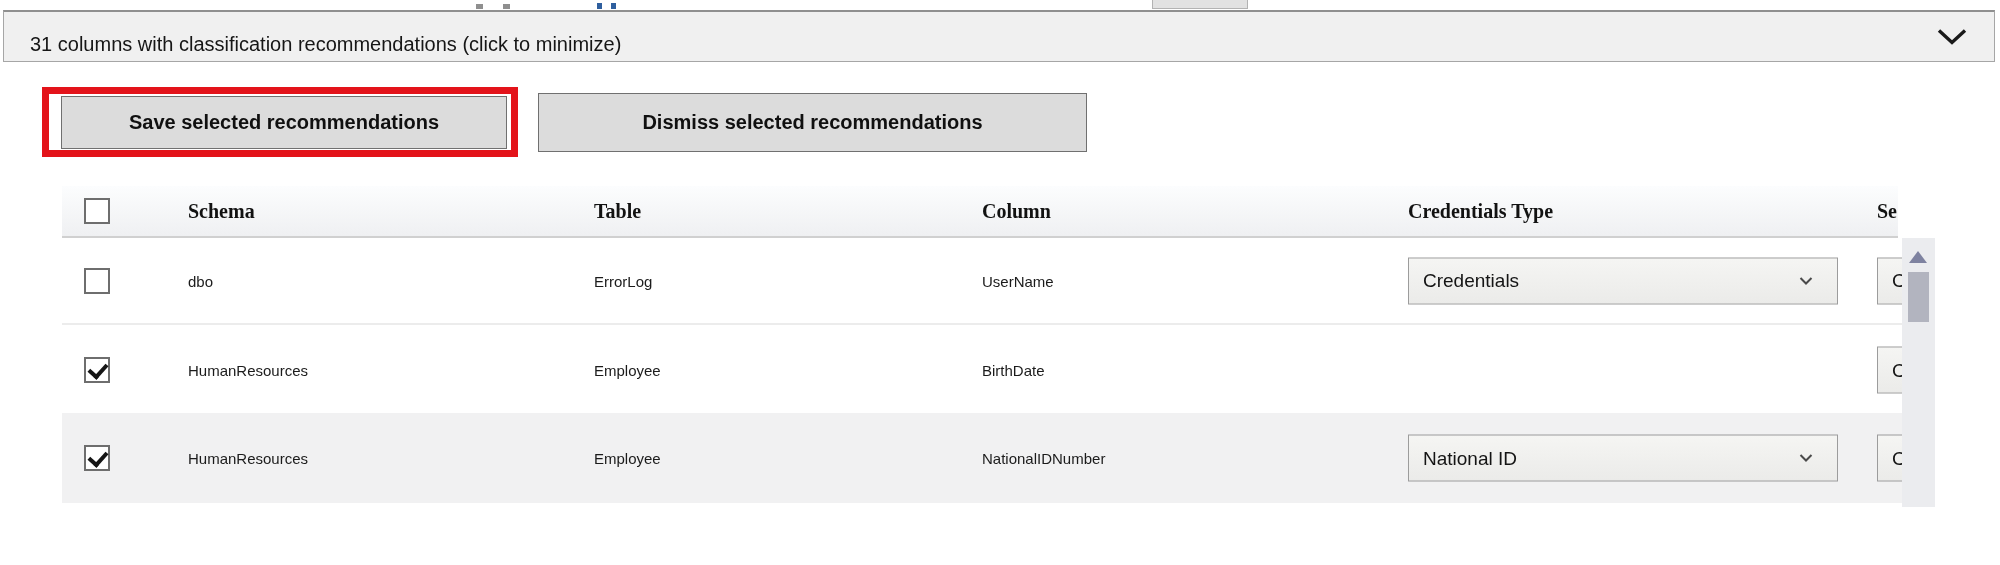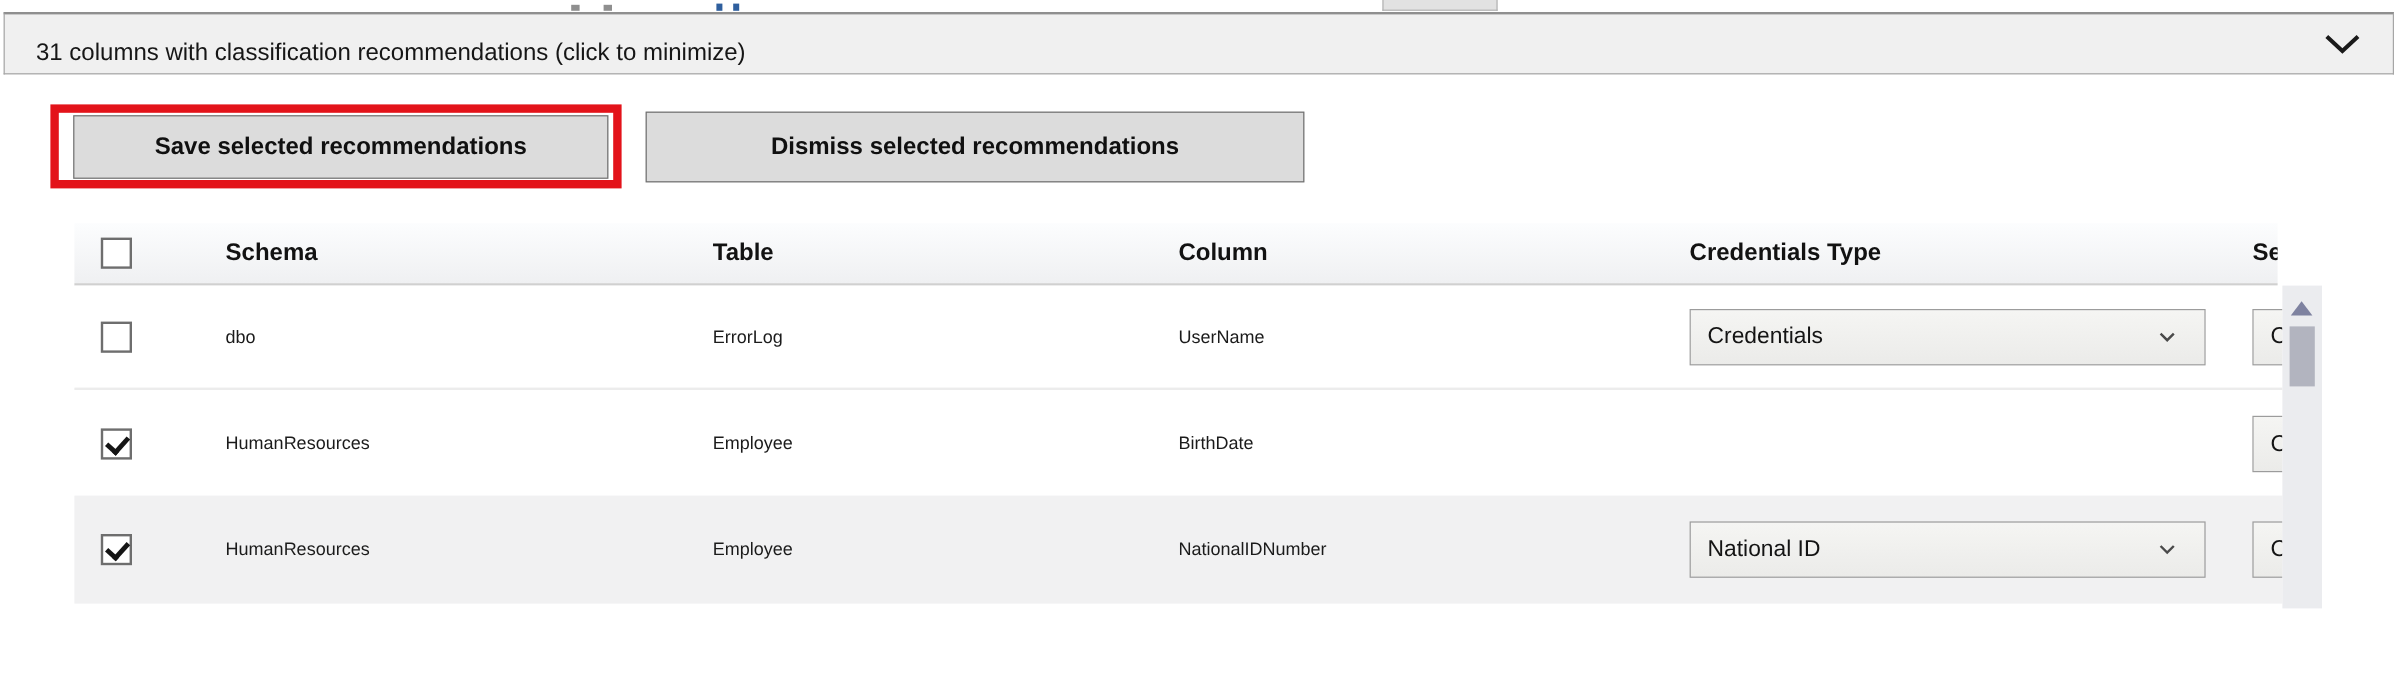--- a/index.html
+++ b/index.html
@@ -28,21 +28,21 @@
   .red-box{left:42px;top:87px;width:476px;height:70px;border:7px solid #e3131a;}
   .btn{display:flex;align-items:center;justify-content:center;background:#dcdcdc;
     border:1px solid #707070;font-weight:bold;font-size:20px;color:#101010;cursor:pointer;}
   .btn-save{left:61px;top:96px;width:446px;height:53px;}
   .btn-dismiss{left:538px;top:93px;width:549px;height:59px;}
 
   
   .thead{left:62px;top:186px;width:1836px;height:52px;overflow:hidden;
     background:linear-gradient(#fcfdfe,#eff0f2);border-bottom:2px solid #d0d0d0;}
   .hcell{position:absolute;top:50%;transform:translateY(-50%);
-    font-weight:bold;font-size:20px;color:#121212;white-space:nowrap;}
+    font-weight:bold;font-size:20px;color:#121212;white-space:nowrap;font-family:Liberation Serif, serif;}
   .row{left:62px;width:1840px;overflow:hidden;}
   .row-0{top:238px;height:87px;background:#ffffff;border-bottom:2px solid #ececec;}
   .row-1{top:327px;height:86px;background:#ffffff;}
   .row-2{top:413px;height:90px;background:#f1f1f2;}
   .cell{position:absolute;top:50%;transform:translateY(-50%);
     font-size:15px;color:#1b1b1b;white-space:nowrap;}
   .c-schema{left:126px;}
   .c-table{left:532px;}
   .c-col{left:920px;}
   .c-info{left:1346px;}

